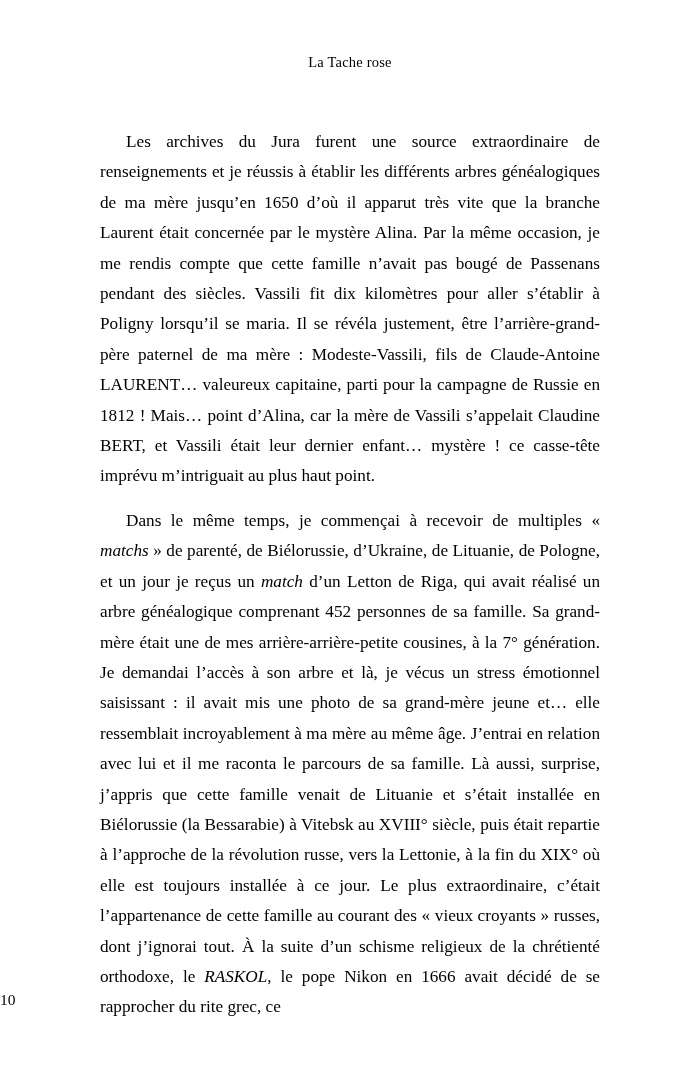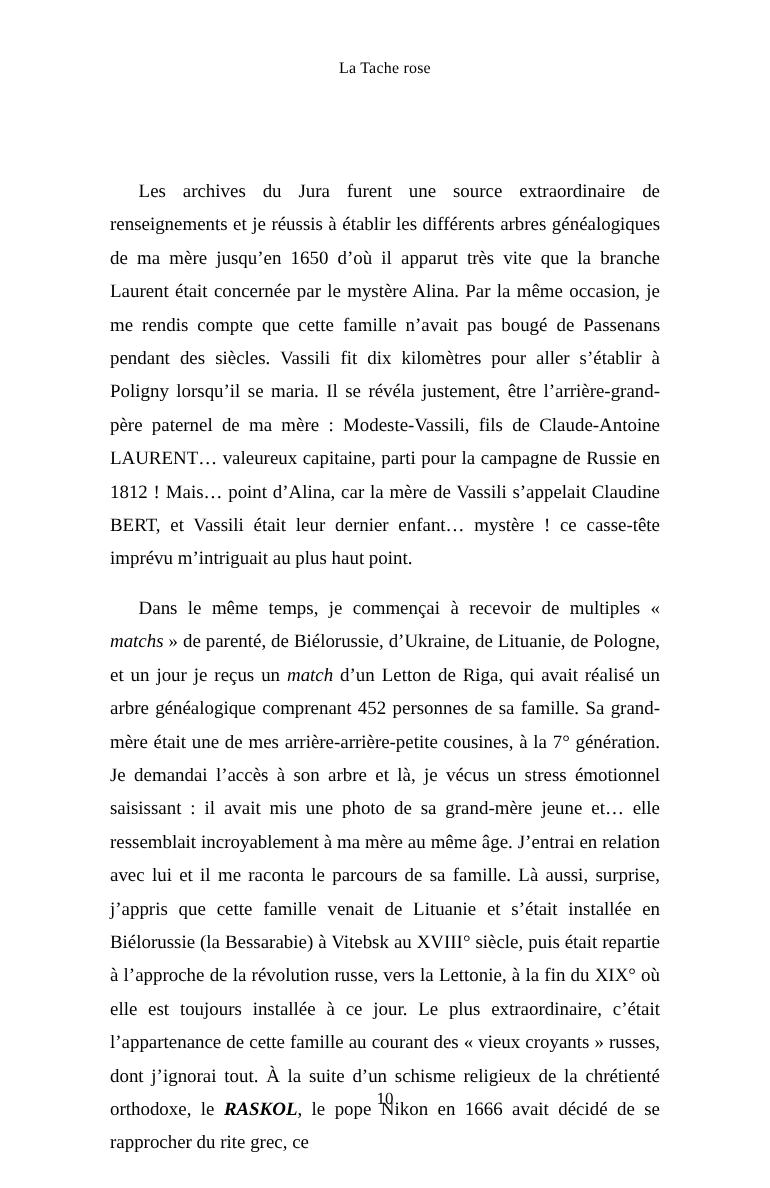--- a/index.html
+++ b/index.html
@@ -23,48 +23,47 @@
   }
   .running-head {
     text-align: center;
     font-family: "Liberation Serif", serif;
     font-size: 14.5px;
     letter-spacing: 0.2px;
     margin-top: 6px;
     margin-bottom: 0;
   }
   .body-text {
-    margin-top: 88px;
+    margin-top: 56px;
   }
   .para {
     text-align: justify;
     text-justify: inter-word;
     font-size: 17.2px;
     line-height: 30.4px;
     margin: 0 0 14px 0;
     hyphens: none;
   }
   .para.indent {
     text-indent: 26px;
   }
   .para.last {
     margin-bottom: 0;
   }
   em {
   }
   .raskol {
-    font-weight: bold;
+    font-weight: normal;
     font-style: italic;
   }
   .folio {
     position: absolute;
     left: 0;
     right: 0;
     bottom: 44px;
-    text-align: center;
     font-size: 15.5px;
   }
 </style>
 </head>
 <body>
 
 <div class="page">
 
   <div class="running-head">La Tache rose</div>
 

